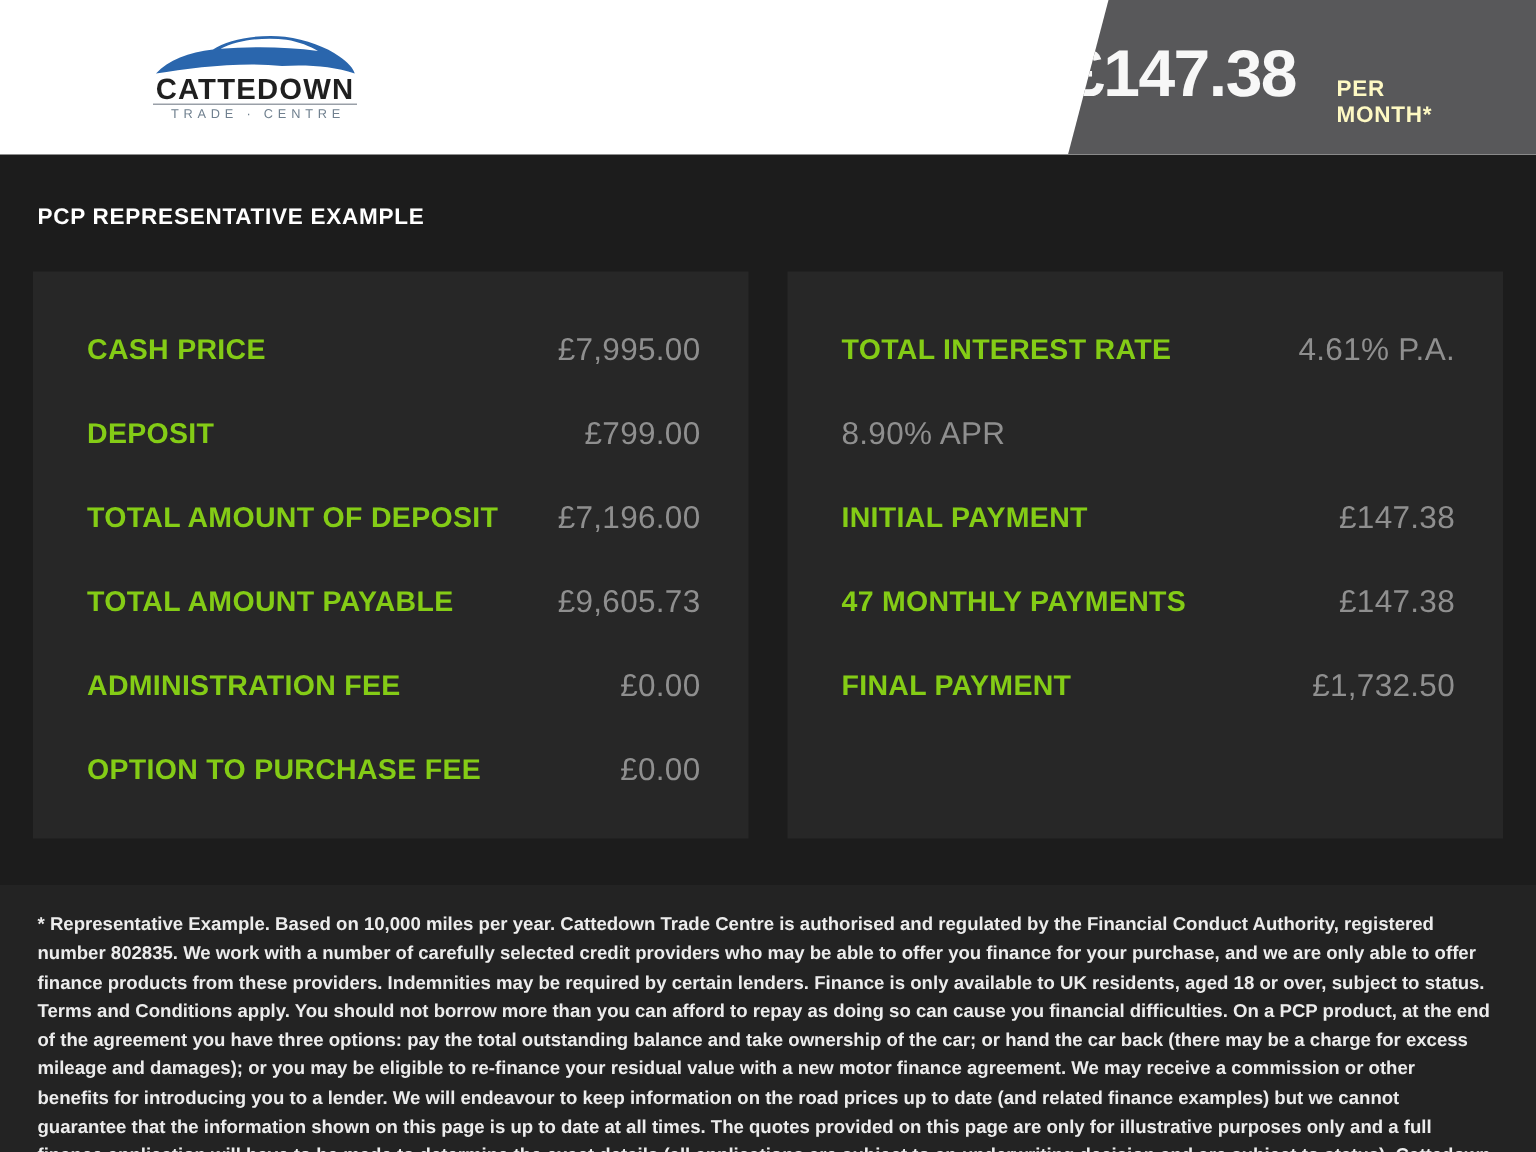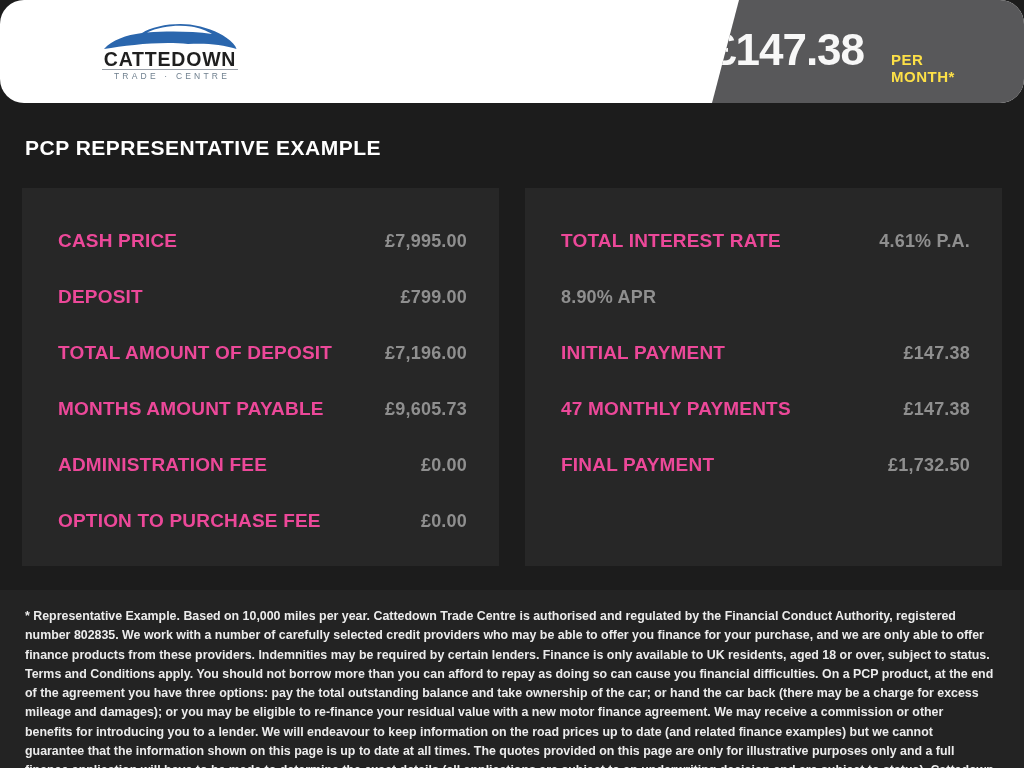--- a/index.html
+++ b/index.html
@@ -8,21 +8,20 @@
     font-family: "Liberation Sans", sans-serif;
     background: #1c1c1c;
     overflow: hidden;
   }
   
   .header {
     position: relative;
     height: 103px;
     background: #ffffff;
     overflow: hidden;
-    border-radius: 24px;
   }
   .logo {
     position: absolute;
     left: 100px;
     top: 21px;
     width: 140px;
     height: 60px;
   }
   .price-banner {
     position: absolute;
@@ -39,34 +38,34 @@
     padding: 28px 34px 0 0;
   }
   .price-amount {
     color: #f7f7f7;
     font-size: 44px;
     font-weight: bold;
     letter-spacing: -1px;
     line-height: 1;
   }
   .price-per {
-    color: #fde047;
+    color: #fef9c3;
     font-size: 15px;
     font-weight: bold;
     letter-spacing: 0.5px;
     margin-left: 27px;
   }
   
   .main {
     height: 487px;
     background: #1c1c1c;
   }
   .page-title {
     color: #ffffff;
-    font-size: 21px;
+    font-size: 15px;
     font-weight: bold;
     letter-spacing: 0.5px;
     padding: 33px 0 0 25px;
   }
   .panels {
     display: grid;
     grid-template-columns: 1fr 1fr;
     gap: 26px;
     margin: 28px 22px 0 22px;
   }
@@ -76,30 +75,30 @@
     padding: 25px 0 0 0;
   }
   .finance-row {
     height: 56px;
     display: flex;
     align-items: center;
     justify-content: space-between;
     padding: 0 32px 0 36px;
   }
   .finance-label {
-    color: #ec4899;
+    color: #84cc16;
     font-size: 19px;
     font-weight: bold;
     letter-spacing: 0.2px;
     white-space: nowrap;
   }
   .finance-value {
     color: #8f8f8f;
-    font-size: 18px;
-    font-weight: bold;
+    font-size: 21px;
+    font-weight: normal;
     letter-spacing: 0.2px;
     white-space: nowrap;
   }
   
   .footer {
     height: 178px;
     background: #232323;
     padding: 17px 30px 0 25px;
   }
   .disclaimer {
@@ -142,21 +141,21 @@
       </div>
       <div class="finance-row">
         <span class="finance-label">DEPOSIT</span>
         <span class="finance-value">£799.00</span>
       </div>
       <div class="finance-row">
         <span class="finance-label">TOTAL AMOUNT OF DEPOSIT</span>
         <span class="finance-value">£7,196.00</span>
       </div>
       <div class="finance-row">
-        <span class="finance-label">MONTHS AMOUNT PAYABLE</span>
+        <span class="finance-label">TOTAL AMOUNT PAYABLE</span>
         <span class="finance-value">£9,605.73</span>
       </div>
       <div class="finance-row">
         <span class="finance-label">ADMINISTRATION FEE</span>
         <span class="finance-value">£0.00</span>
       </div>
       <div class="finance-row">
         <span class="finance-label">OPTION TO PURCHASE FEE</span>
         <span class="finance-value">£0.00</span>
       </div>

